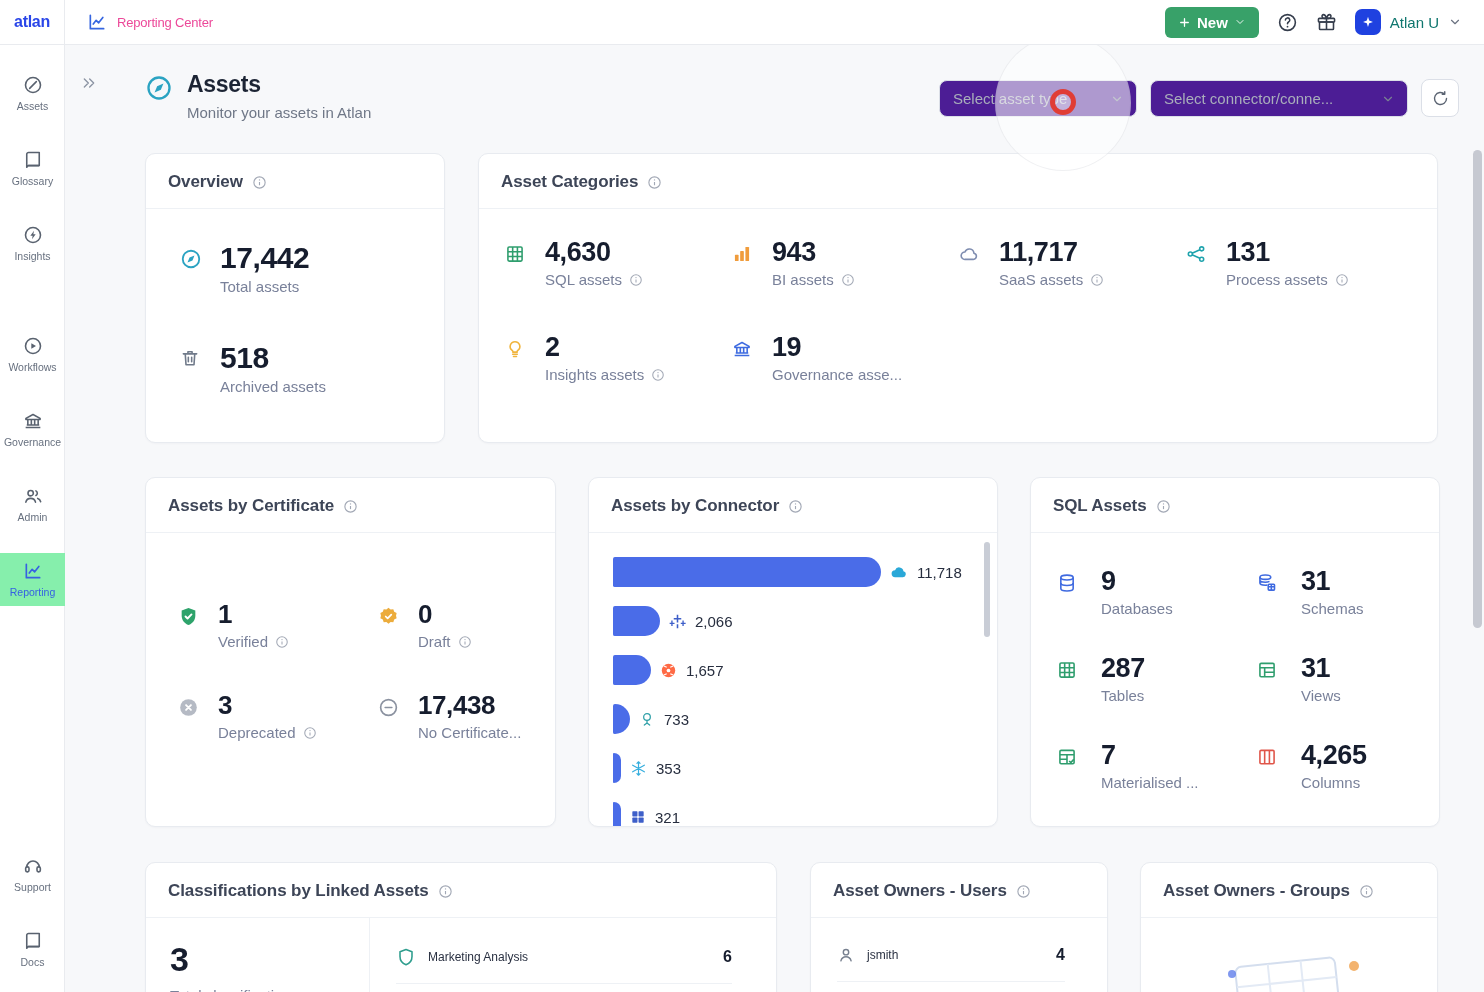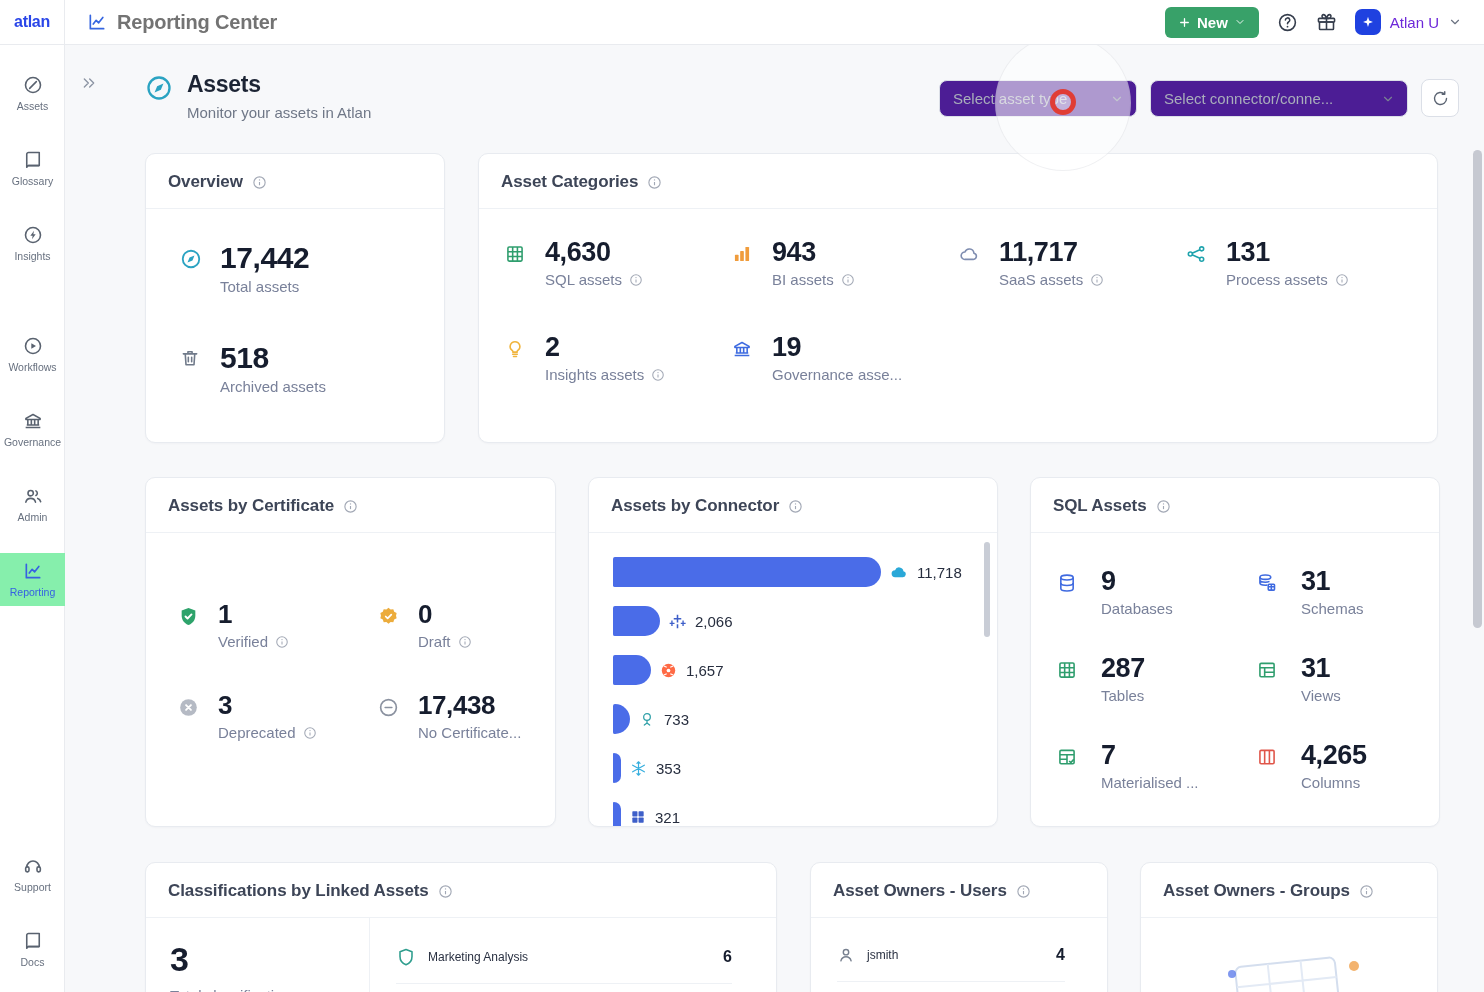--- a/index.html
+++ b/index.html
@@ -11,30 +11,30 @@
   .s18{width:18px;height:18px}.s20{width:20px;height:20px}.s21{width:21px;height:21px}
   .s22{width:22px;height:22px}.s28{width:28px;height:28px}
 
   
   .topbar{position:absolute;top:0;left:0;width:1484px;height:45px;background:#fff;
     border-bottom:1px solid #e9ebef;display:flex;align-items:center;z-index:5}
   .logo-cell{width:65px;height:100%;display:flex;align-items:center;justify-content:center;
     border-right:1px solid #e9ebef}
   .logo{font-size:16px;font-weight:700;color:#2a46e8;letter-spacing:-.3px}
   .tb-title{display:flex;align-items:center;gap:10px;margin-left:22px;color:#3565e0}
-  .tb-title h1{font-size:20px;font-weight:700;color:#737373;letter-spacing:-.2px}
+  .tb-title h1{font-size:13px;font-weight:400;color:#ec4899;letter-spacing:-.2px}
   .tb-right{margin-left:auto;display:flex;align-items:center;gap:18px;padding-right:22px}
   .btn-new{display:flex;align-items:center;gap:6px;background:#38a169;color:#fff;border:none;
     height:31px;padding:0 13px;border-radius:6px;font-size:15px;font-weight:600;
     font-family:inherit;cursor:pointer}
   .icon-btn{color:#353d4c;background:none;border:none;cursor:pointer;display:flex}
   .user{display:flex;align-items:center;gap:9px;cursor:pointer}
   .avatar{width:26px;height:26px;border-radius:7px;background:#1f41e0;display:flex;
     align-items:center;justify-content:center}
-  .user-name{font-size:15px;color:#6d28d9}
+  .user-name{font-size:15px;color:#0f766e}
   .chev-gray{color:#6b7280}
 
   
   .sidebar{position:absolute;top:45px;left:0;width:65px;height:947px;background:#fff;
     border-right:1px solid #e9ebef;display:flex;flex-direction:column;padding:22px 0 16px;z-index:4}
   .side-item{display:flex;flex-direction:column;align-items:center;gap:5px;padding:8px 0;
     margin-bottom:22px;color:#59626f;cursor:pointer;width:65px}
   .side-item .slbl{font-size:10.5px;color:#67707f;white-space:nowrap}
   .side-item.active{background:#86efac;color:#3661e2}
   .side-item.active .slbl{color:#3661e2}

